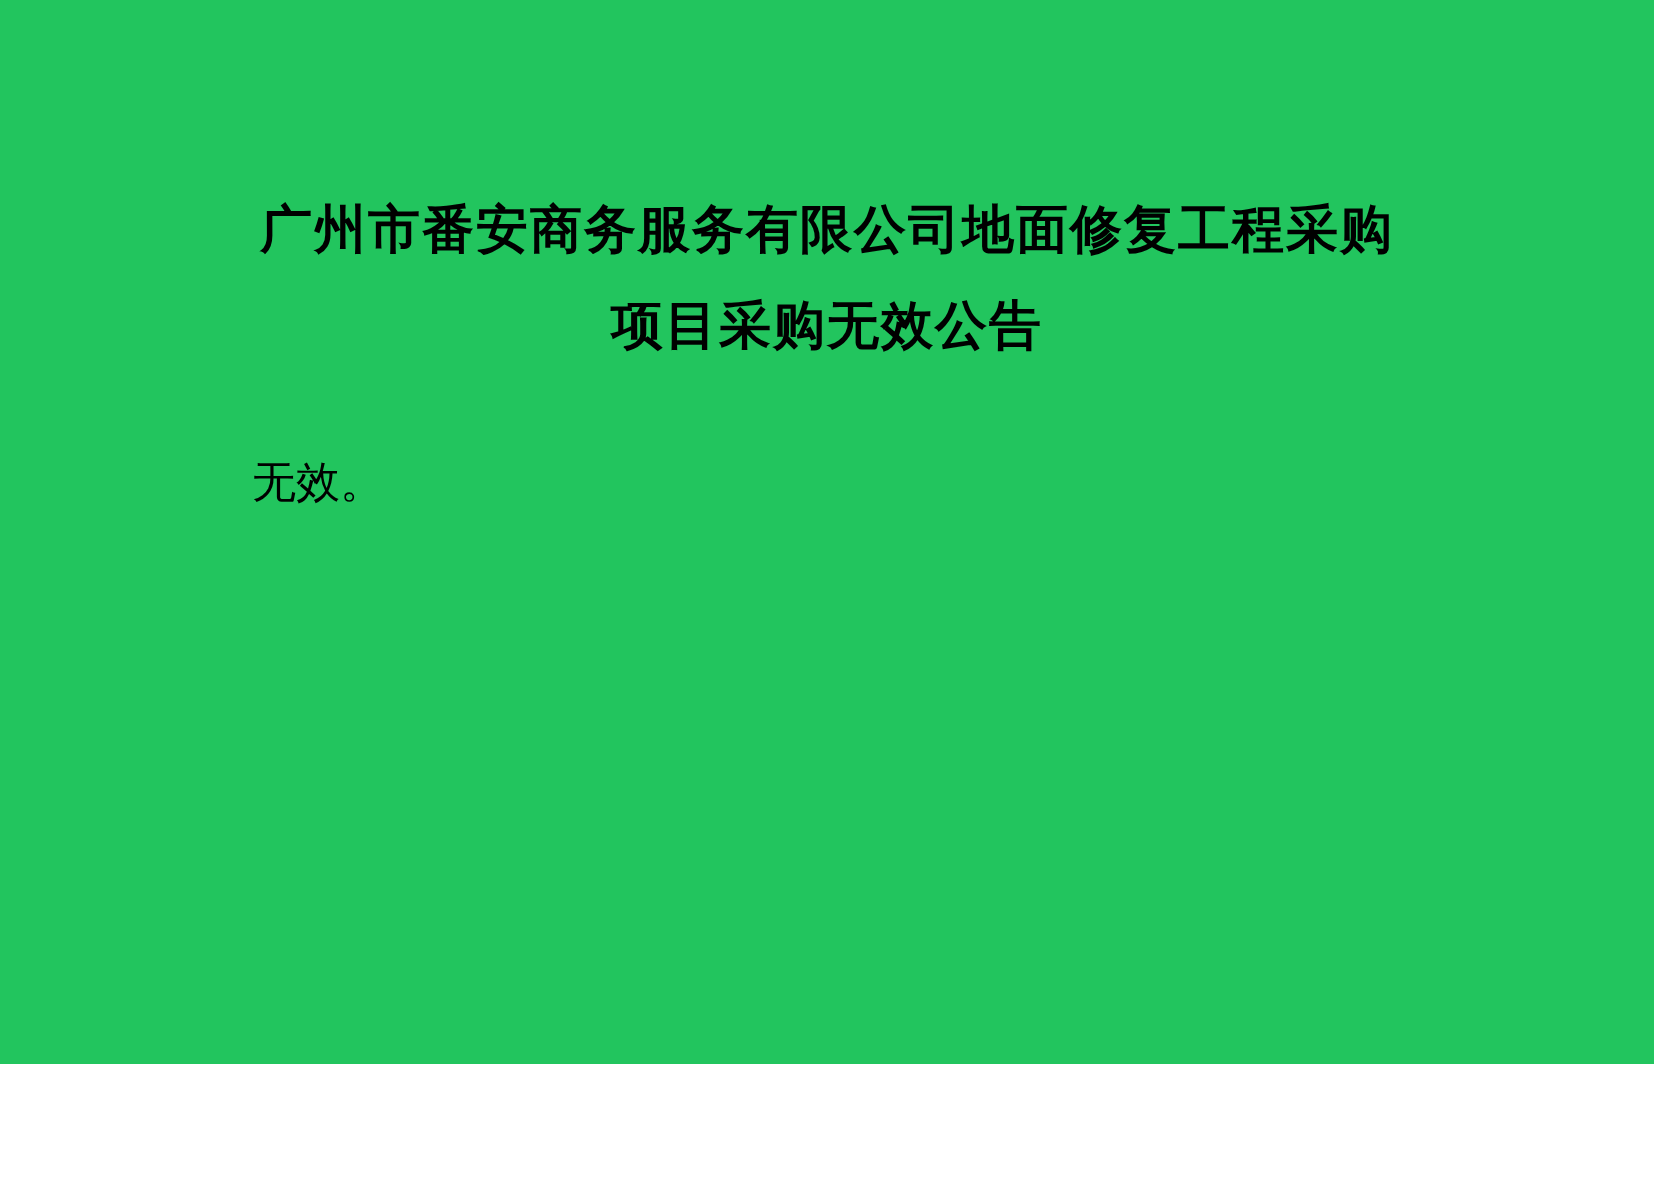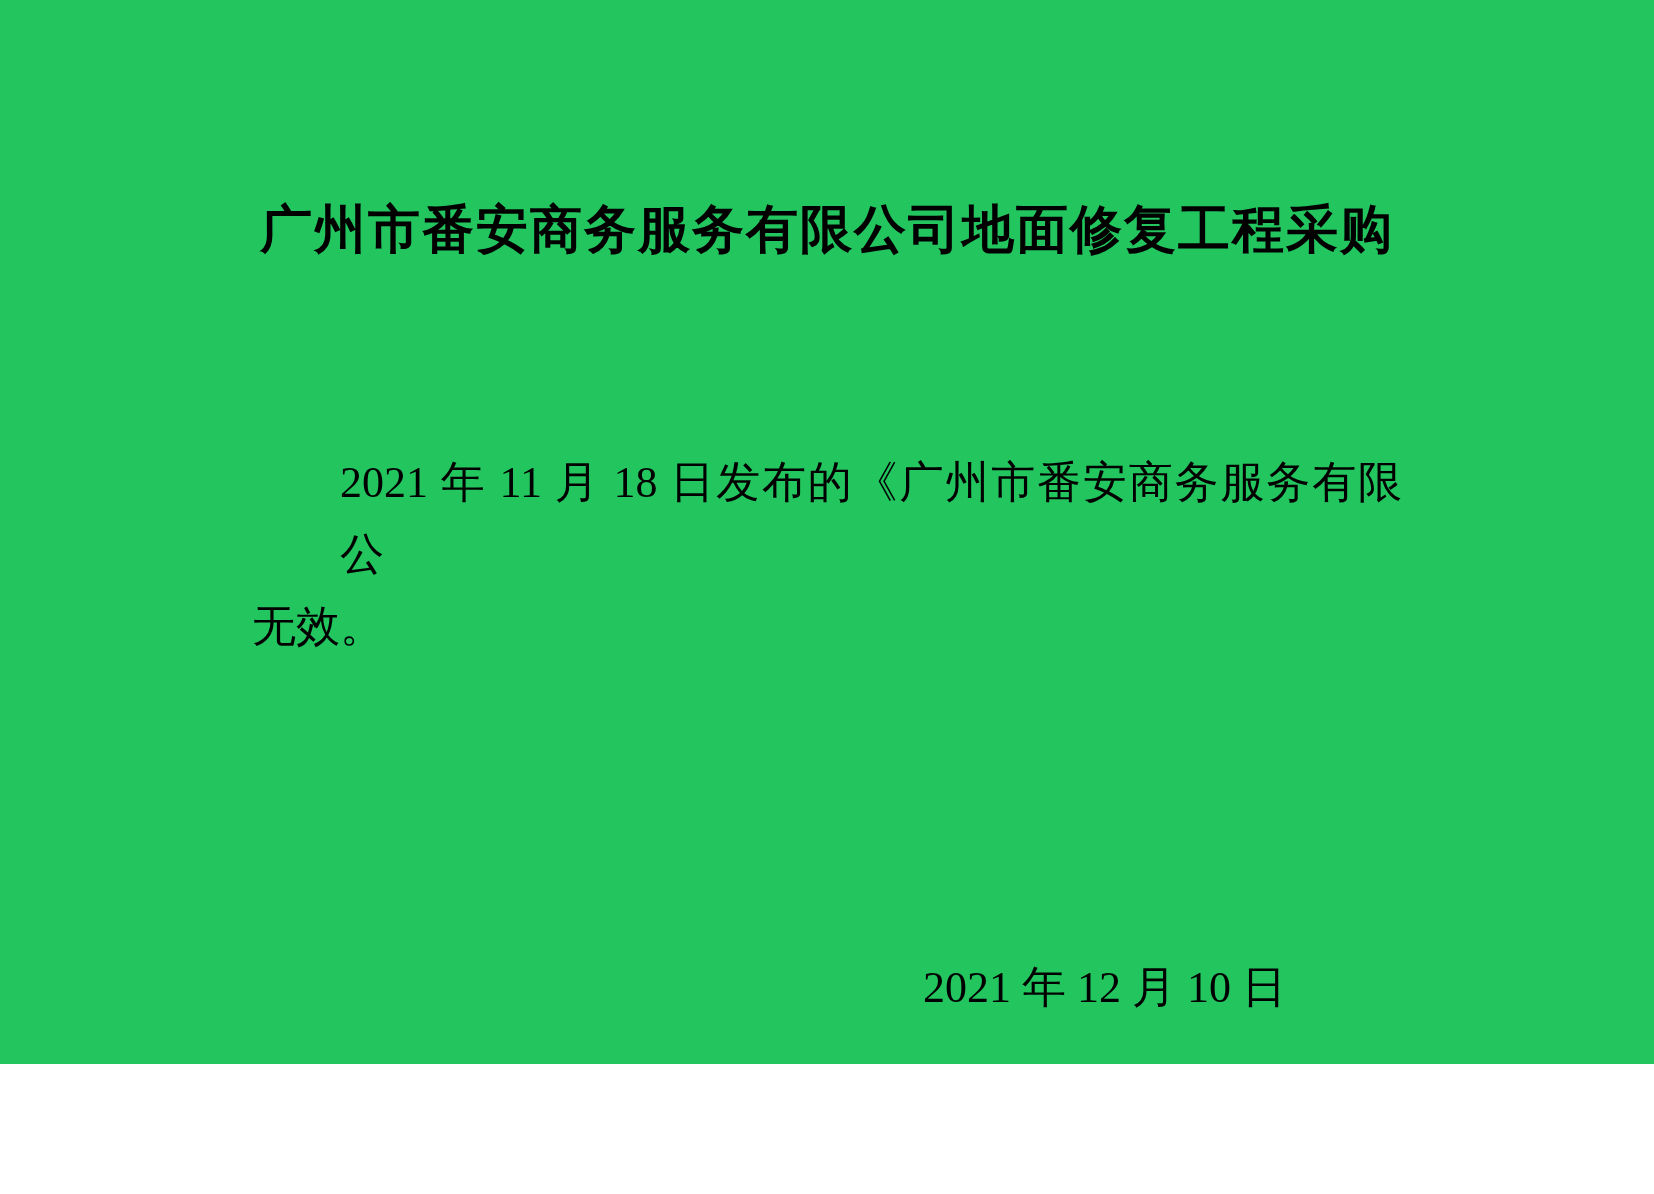--- a/index.html
+++ b/index.html
@@ -73,24 +73,23 @@
     white-space: nowrap;
   }
 </style>
 </head>
 <body>
 
 <div class="page">
 
   <div class="title-block">
     <div>广州市番安商务服务有限公司地面修复工程采购</div>
+    <div>项目采购无效公告</div>
   </div>
 
   <div class="body-block">
-    <div class="body-line justify indent">2021 年 11 月 18 日发布的《广州市番安商务服务有限公</div>
     <div class="body-line">无效。</div>
   </div>
 
 
-  <div class="sig-date">2021 年 12 月 10 日</div>
 
 
 </div>
 
 </body></html>

